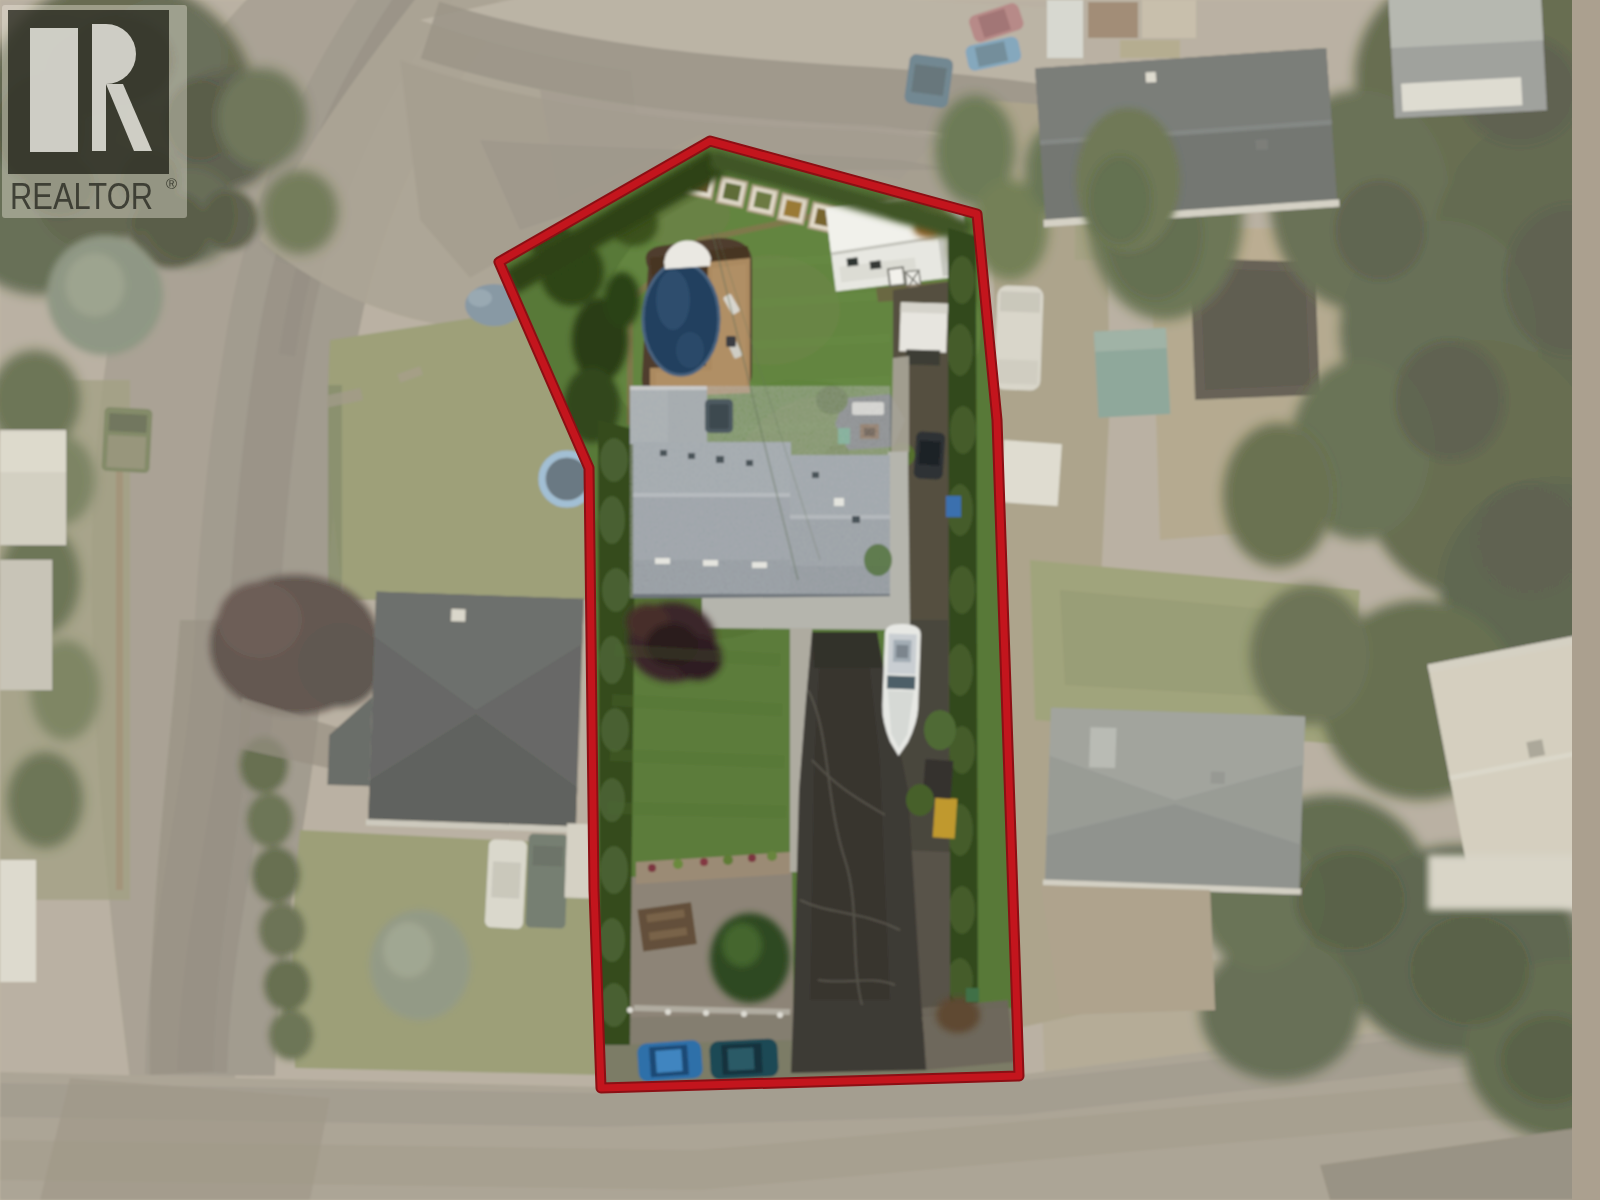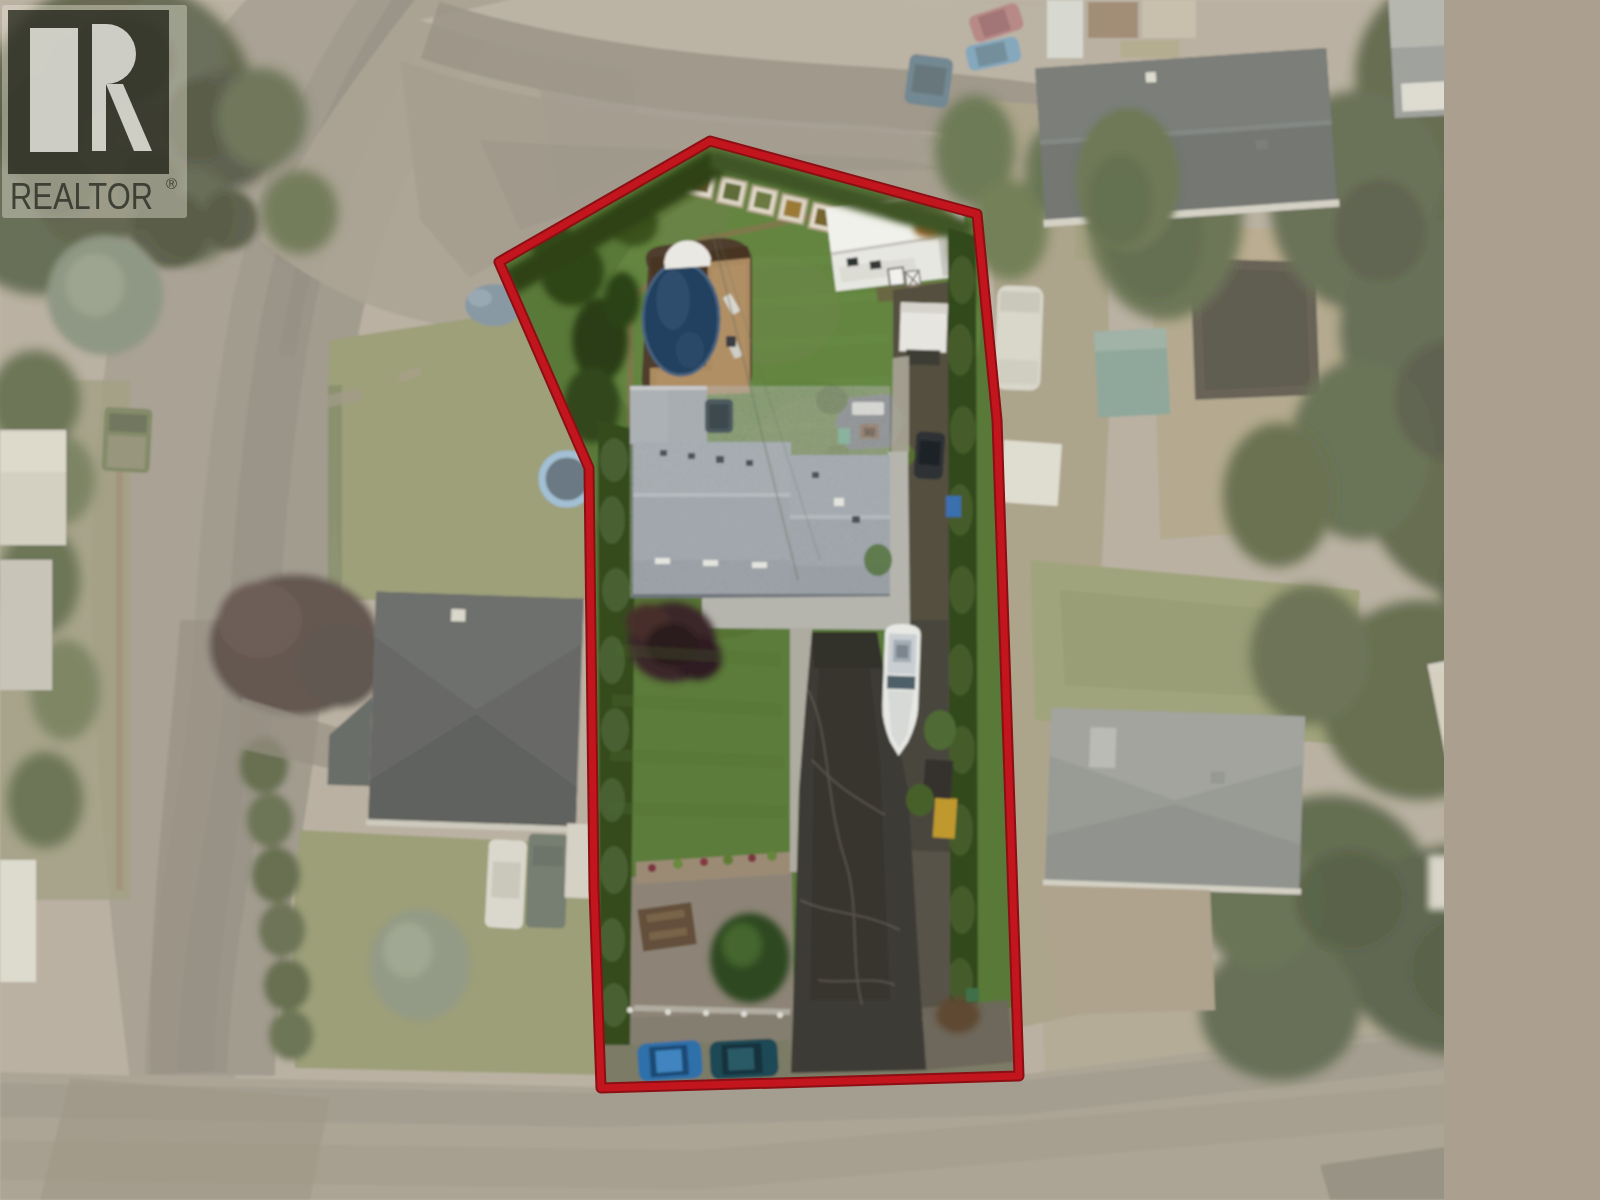--- a/index.html
+++ b/index.html
@@ -1,16 +1,16 @@
 <!DOCTYPE html>
 <html><head>
 <meta charset="utf-8">
 <style>
 html,body{margin:0;padding:0;background:#aba08f;}
-#scene{position:absolute;top:0;left:0;width:1444px;height:1200px;overflow:hidden;font-family:"Liberation Sans",sans-serif;}
+#scene{position:absolute;top:0;left:0;width:1572px;height:1200px;overflow:hidden;font-family:"Liberation Sans",sans-serif;}
 </style>
 </head>
 <body>
 <div id="scene">
 <svg width="1600" height="1200" viewBox="0 0 1600 1200">
 <defs>
 <filter id="soft" x="-5%" y="-5%" width="110%" height="110%">
           <feGaussianBlur stdDeviation="0.9"></feGaussianBlur>
         </filter>
 <filter id="blur3" x="-30%" y="-30%" width="160%" height="160%">

